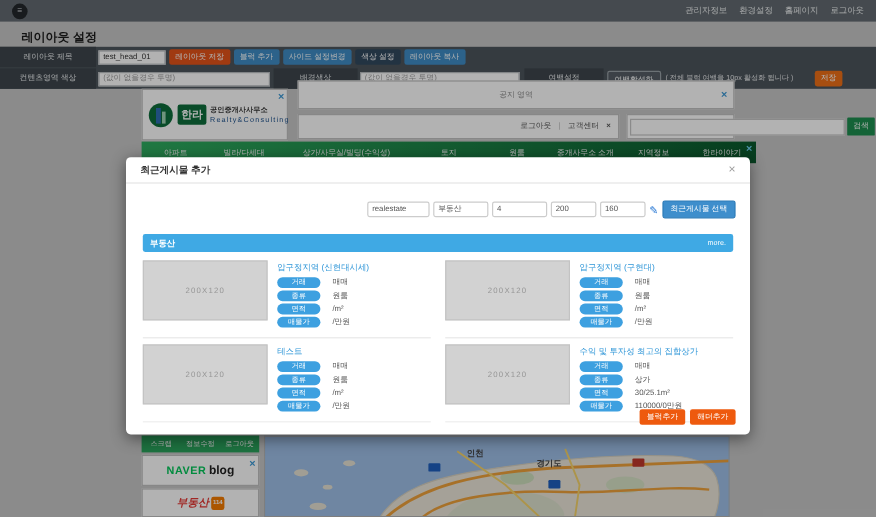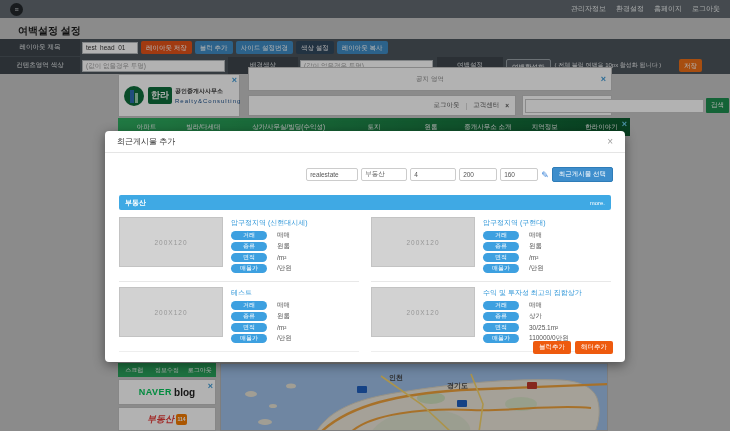--- a/index.html
+++ b/index.html
@@ -82,21 +82,21 @@
   .map { position:absolute; left:220px; top:363px; width:388px; height:68px; overflow:hidden;
          border:1px solid #b5b5b5; background:#9fc0e8; }
   .map svg { display:block; }
   .map-label { font-size:7px; fill:#444; font-weight:bold; font-family:"Liberation Sans",sans-serif; }
 
   
   .modal { position:absolute; left:105px; top:131px; width:520px; height:231px; background:#fff;
            border-radius:4px; box-shadow:0 3px 12px rgba(0,0,0,0.45); z-index:10; }
   .modal-header { height:22px; border-bottom:1px solid #e5e5e5; display:flex; align-items:center;
                   justify-content:space-between; padding:0 12px; }
-  .modal-title { font-size:8px; font-weight:normal; color:#333; }
+  .modal-title { font-size:8px; font-weight:bold; color:#333; }
   .modal-close { color:#9c9c9c; font-size:10px; cursor:pointer; }
   .modal-controls { position:absolute; right:12px; top:36px; display:flex; align-items:center; gap:3px; }
   .mc-input { height:13px; border:1px solid #ccc; border-radius:2px; font-size:6.5px; color:#555;
               padding:0 3px; font-family:"Liberation Sans",sans-serif; }
   .mc-edit { color:#2e7cd6; font-size:9px; cursor:pointer; }
   .mc-select { height:15px; background:#3e8ecc; border:1px solid #2e7cb8; border-radius:2px; color:#fff;
                font-size:6.5px; padding:0 6px; cursor:pointer; font-family:"Liberation Sans",sans-serif; }
   .section-bar { position:absolute; left:14px; top:64px; width:492px; height:15px; background:#3fa9e4;
                  border-radius:2px; display:flex; align-items:center; justify-content:space-between; padding:0 6px; }
   .section-title { color:#fff; font-size:7px; font-weight:bold; }
@@ -127,21 +127,21 @@
     <div class="topbar">
       <div class="burger">≡</div>
       <div class="topmenu">
         <span>관리자정보</span>
         <span>환경설정</span>
         <span>홈페이지</span>
         <span>로그아웃</span>
       </div>
     </div>
 
-    <div class="page-title">여백설정 설정</div>
+    <div class="page-title">레이아웃 설정</div>
 
     <div class="toolbar">
       <div class="tb-row tb-row1">
         <div class="tb-label" style="width:80px;">레이아웃 제목</div>
         <input class="tb-input" style="width: 56px; margin-left: 2px;" value="test_head_01">
         <button class="btn btn-red">레이아웃 저장</button>
         <button class="btn btn-blue">블럭 추가</button>
         <button class="btn btn-blue">사이드 설정변경</button>
         <button class="btn btn-navy">색상 설정</button>
         <button class="btn btn-blue">레이아웃 복사</button>

